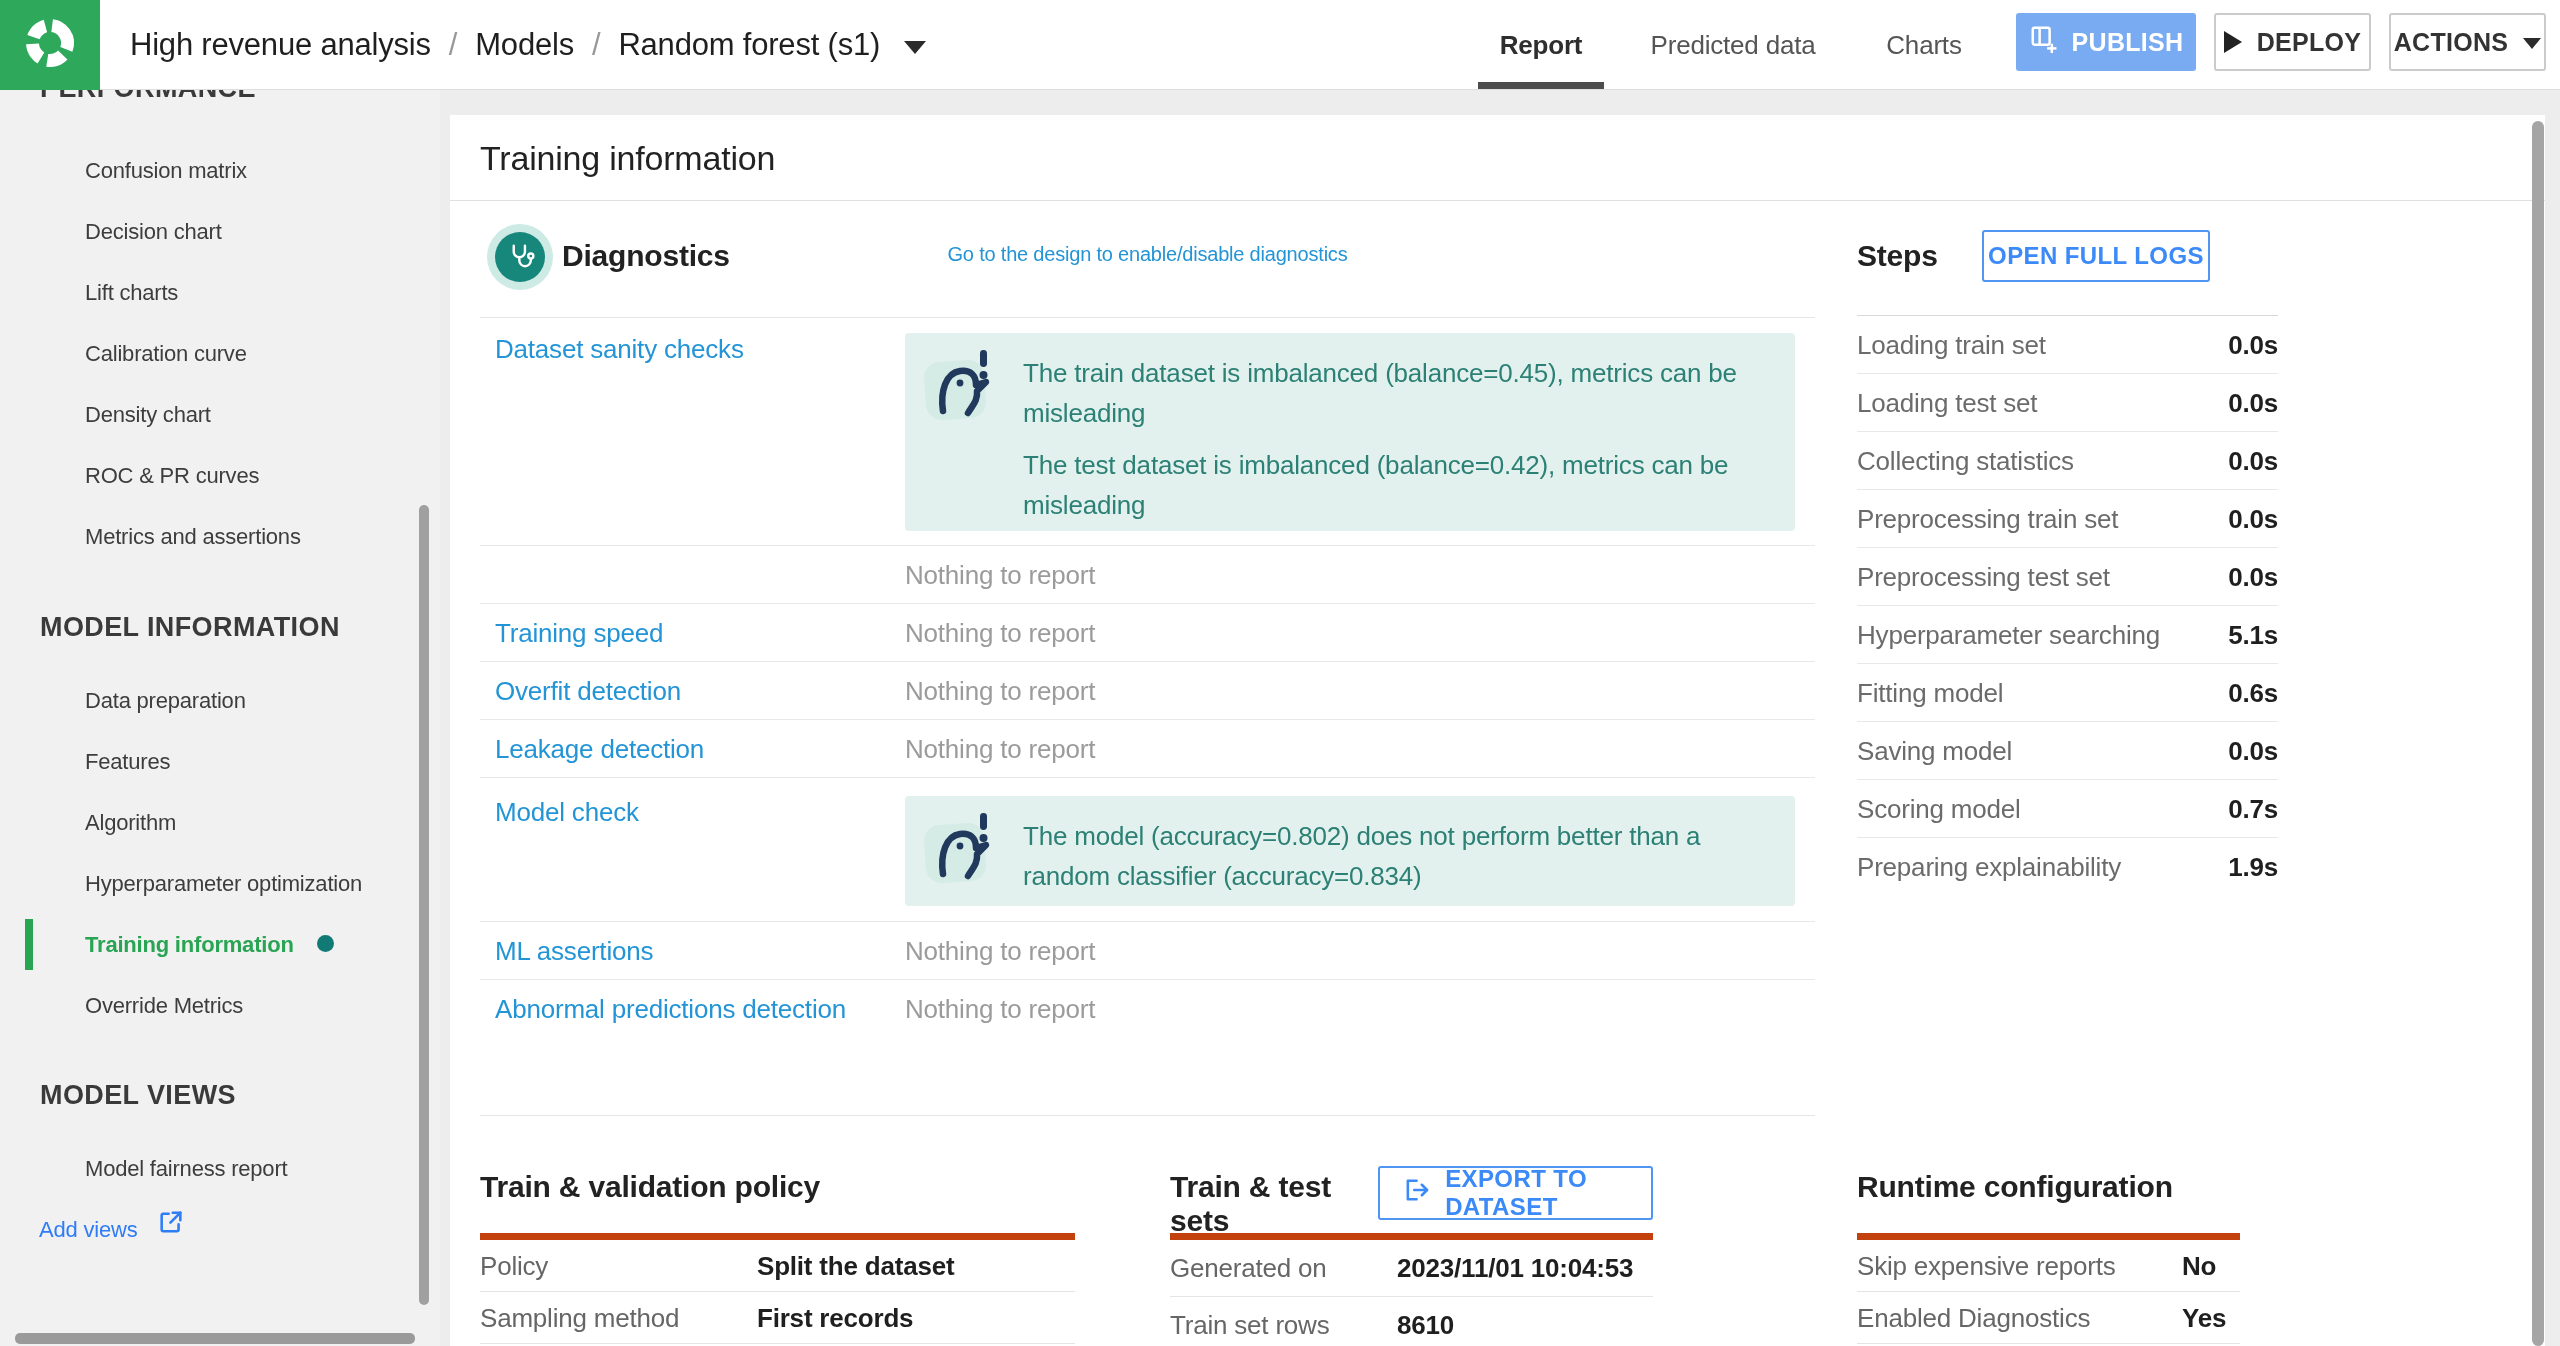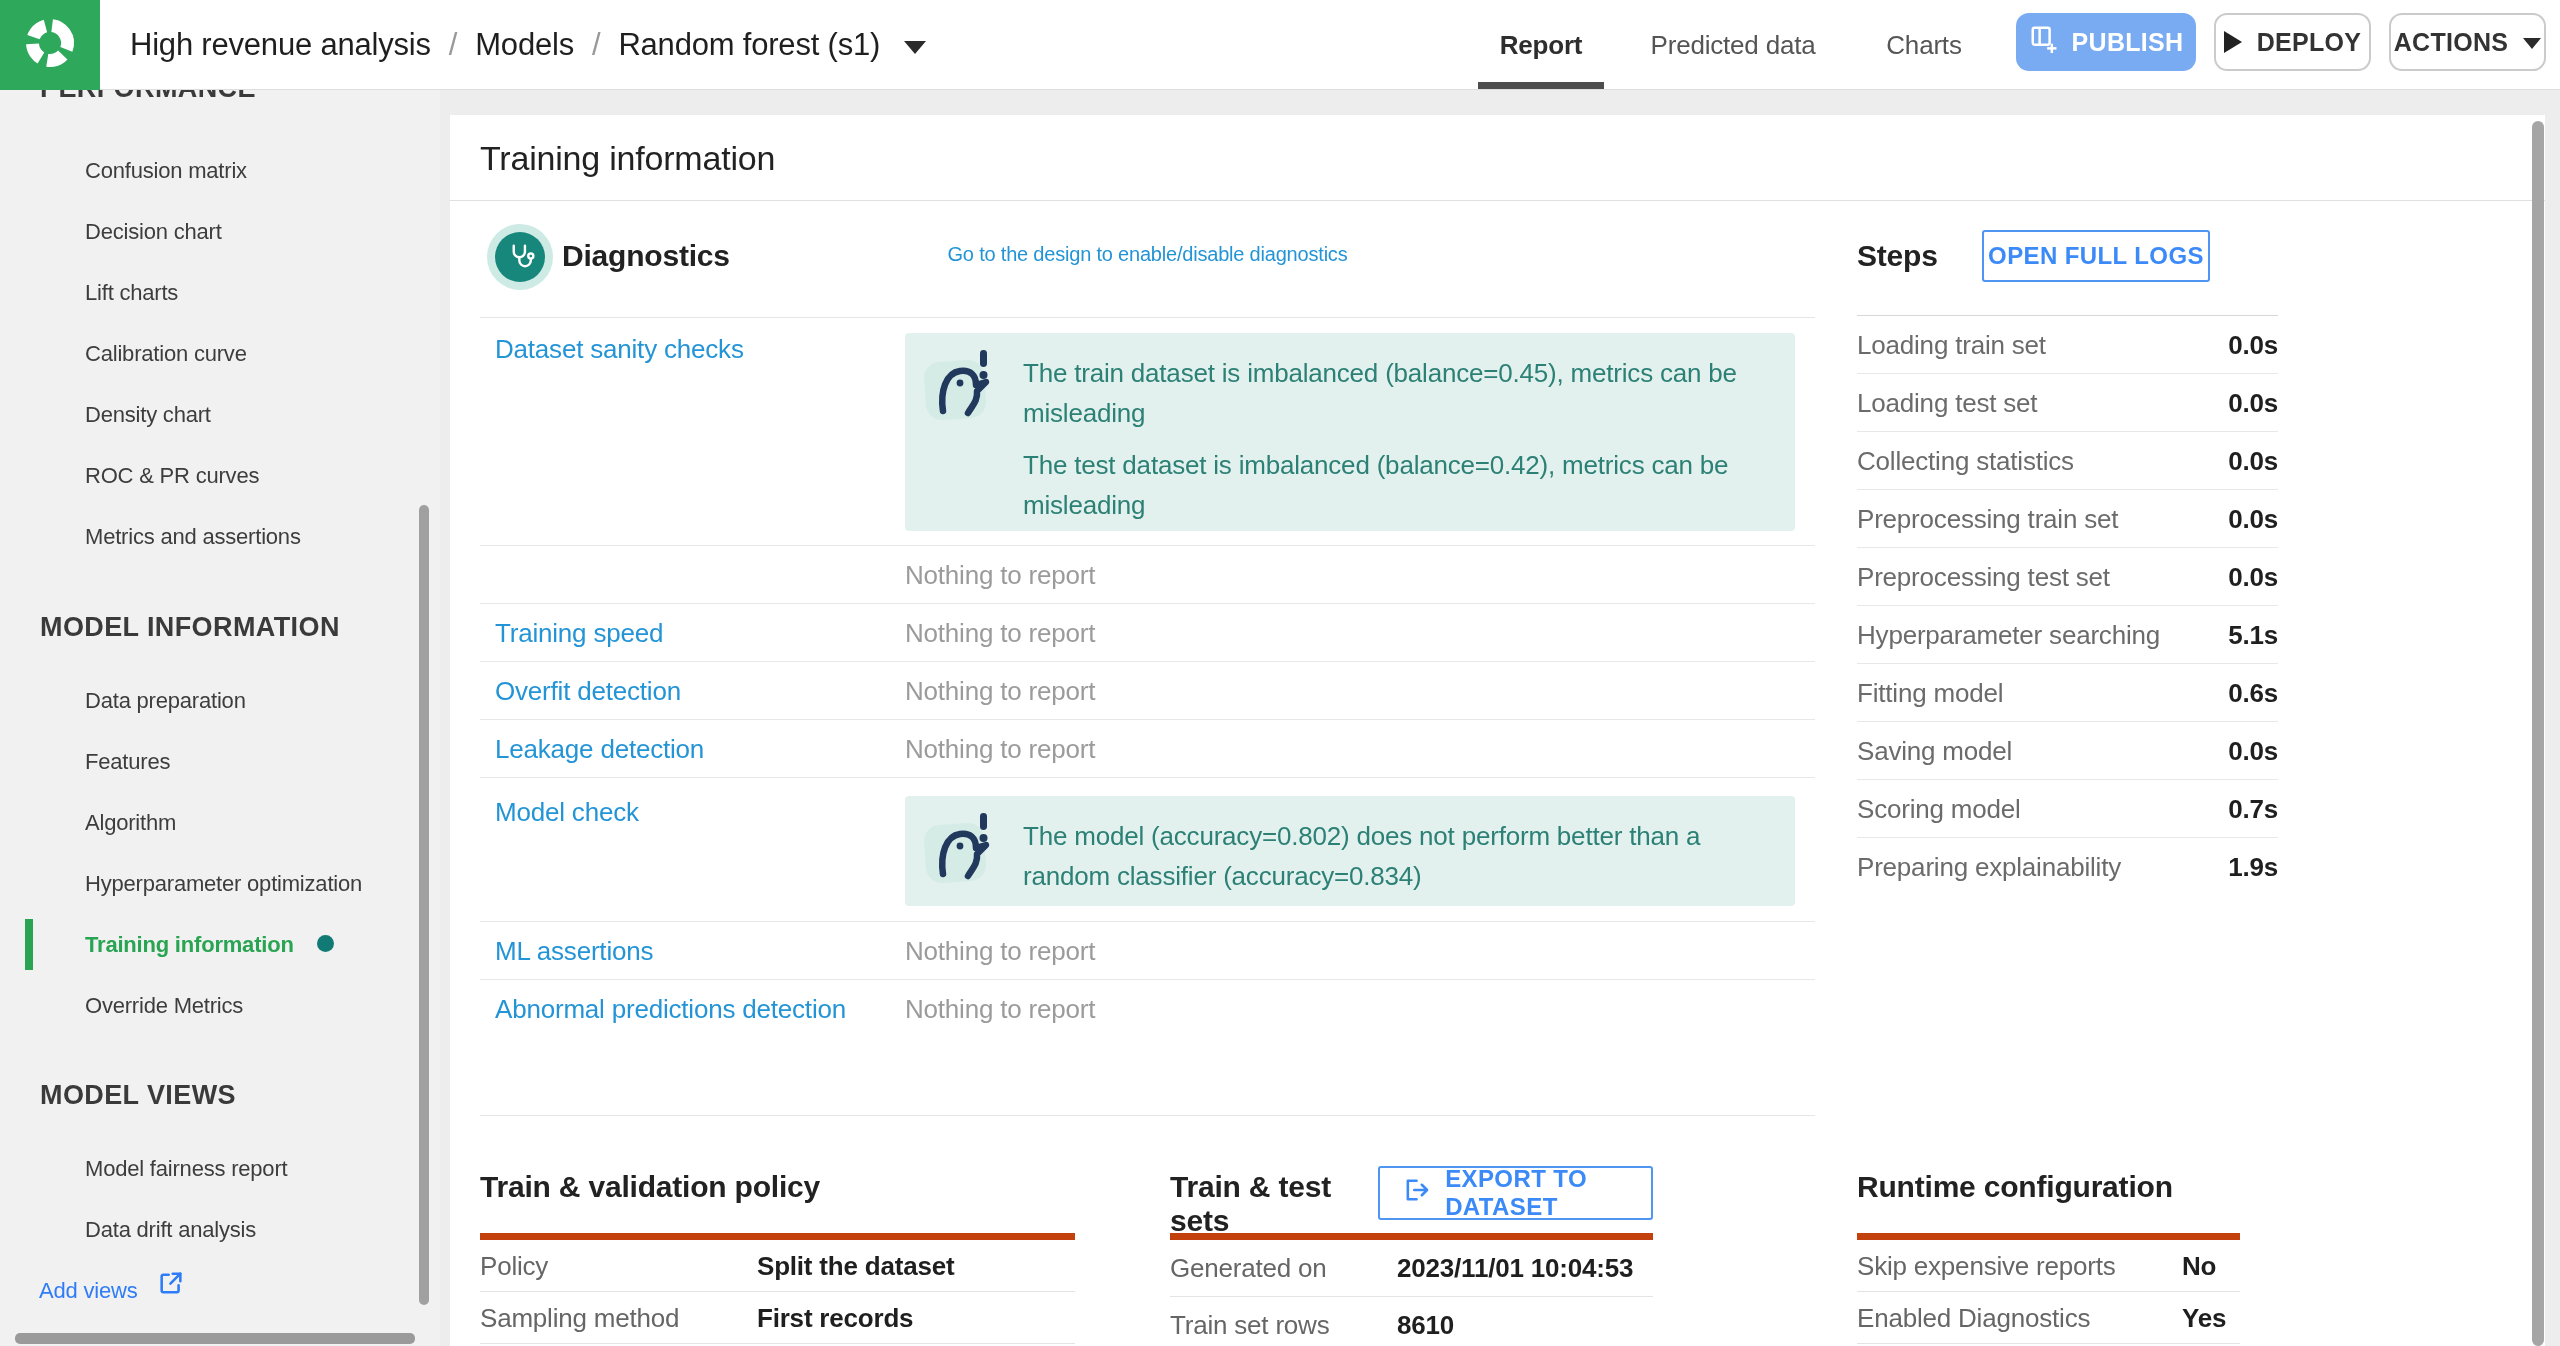--- a/index.html
+++ b/index.html
@@ -12,21 +12,21 @@
   .logo { position:absolute; left:0; top:0; width:100px; height:90px; background:#2ea95c; display:flex; align-items:center; justify-content:center; }
   .breadcrumb { position:absolute; left:130px; top:0; height:90px; display:flex; align-items:center; font-size:31px; color:#1f1f1f; }
   .crumb-sep { color:#999; margin:0 18px; }
   .model-caret { width:0; height:0; border-left:11px solid transparent; border-right:11px solid transparent; border-top:13px solid #2b2b2b; margin-left:24px; margin-top:4px; }
   .tab { position:absolute; top:0; height:90px; line-height:90px; text-align:center; font-size:26px; color:#555; cursor:pointer; }
   .tab.active { color:#2e2e2e; font-weight:bold; }
   #tab-report { left:1478px; width:126px; }
   #tab-predicted { left:1645px; width:176px; }
   #tab-charts { left:1876px; width:96px; }
   .tab-underline { position:absolute; left:1478px; bottom:0; width:126px; height:7px; background:#4d4d4d; }
-  .hbtn { position:absolute; top:13px; height:58px; border-radius:13px; display:flex; align-items:center; justify-content:center; font-size:25px; font-weight:bold; cursor:pointer; letter-spacing:0.3px; }
+  .hbtn { position:absolute; top:13px; height:58px; border-radius:3px; display:flex; align-items:center; justify-content:center; font-size:25px; font-weight:bold; cursor:pointer; letter-spacing:0.3px; }
   .btn-publish { left:2016px; width:180px; background:#79abf2; color:#fff; gap:13px; }
   .btn-deploy { left:2214px; width:157px; background:#fff; border:2px solid #cbcbcb; color:#333; gap:15px; }
   .btn-actions { left:2389px; width:157px; background:#fff; border:2px solid #cbcbcb; color:#333; gap:15px; }
   .play-tri { width:0; height:0; border-top:11px solid transparent; border-bottom:11px solid transparent; border-left:18px solid #222; }
   .dd-caret { width:0; height:0; border-left:9px solid transparent; border-right:9px solid transparent; border-top:11px solid #2b2b2b; margin-top:3px; }
 
   
   .sidebar { position:absolute; left:0; top:90px; width:440px; bottom:0; background:#f1f1f1; overflow:hidden; }
   .side-title { position:absolute; left:40px; font-size:27px; font-weight:bold; color:#3a3a3a; letter-spacing:0.4px; }
   #side-title-1 { top:-17px; }
@@ -170,21 +170,20 @@
         <span class="active-bar"></span>
         <span>Training information</span>
         <span class="active-dot"></span>
       </div>
       <div class="side-item">Override Metrics</div>
     </div>
 
     <div class="side-title" id="side-title-3">MODEL VIEWS</div>
     <div class="side-group" id="side-group-3">
       <div class="side-item">Model fairness report</div>
-      <div class="side-item">Data drift analysis</div>
       <div class="side-item linkish">
         <span>Add views</span>
         <span class="ext-icon">
           <svg width="28" height="28" viewBox="0 0 24 24" fill="none" stroke="#2e7cf6" stroke-width="2.2" stroke-linecap="round" stroke-linejoin="round">
             <path d="M10 5 H5.5 A1.5 1.5 0 0 0 4 6.5 V18.5 A1.5 1.5 0 0 0 5.5 20 H17 A1.5 1.5 0 0 0 18.5 18.5 V14"></path>
             <path d="M13.5 4 H20 V10.5"></path>
             <path d="M20 4 L11.5 12.5"></path>
           </svg>
         </span>
       </div>

